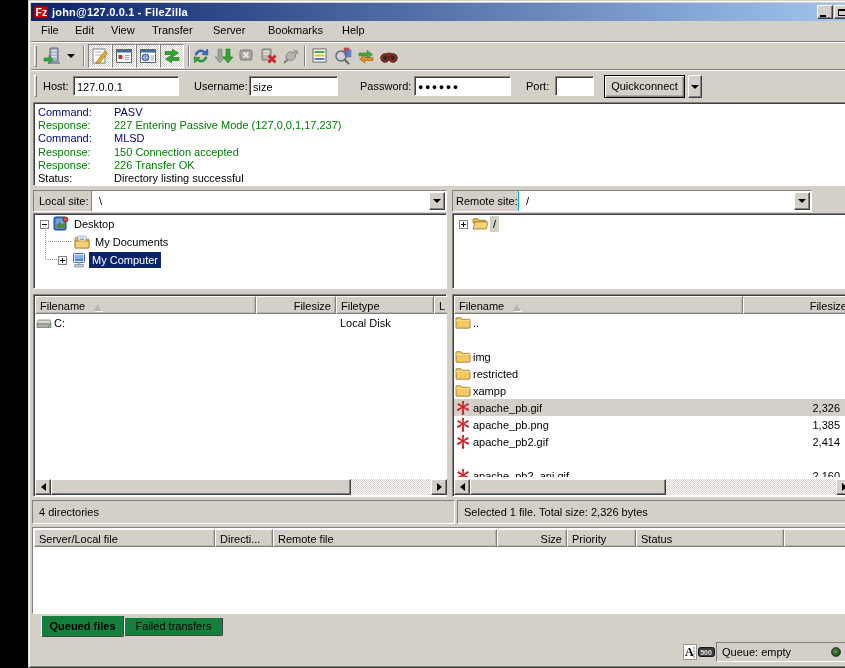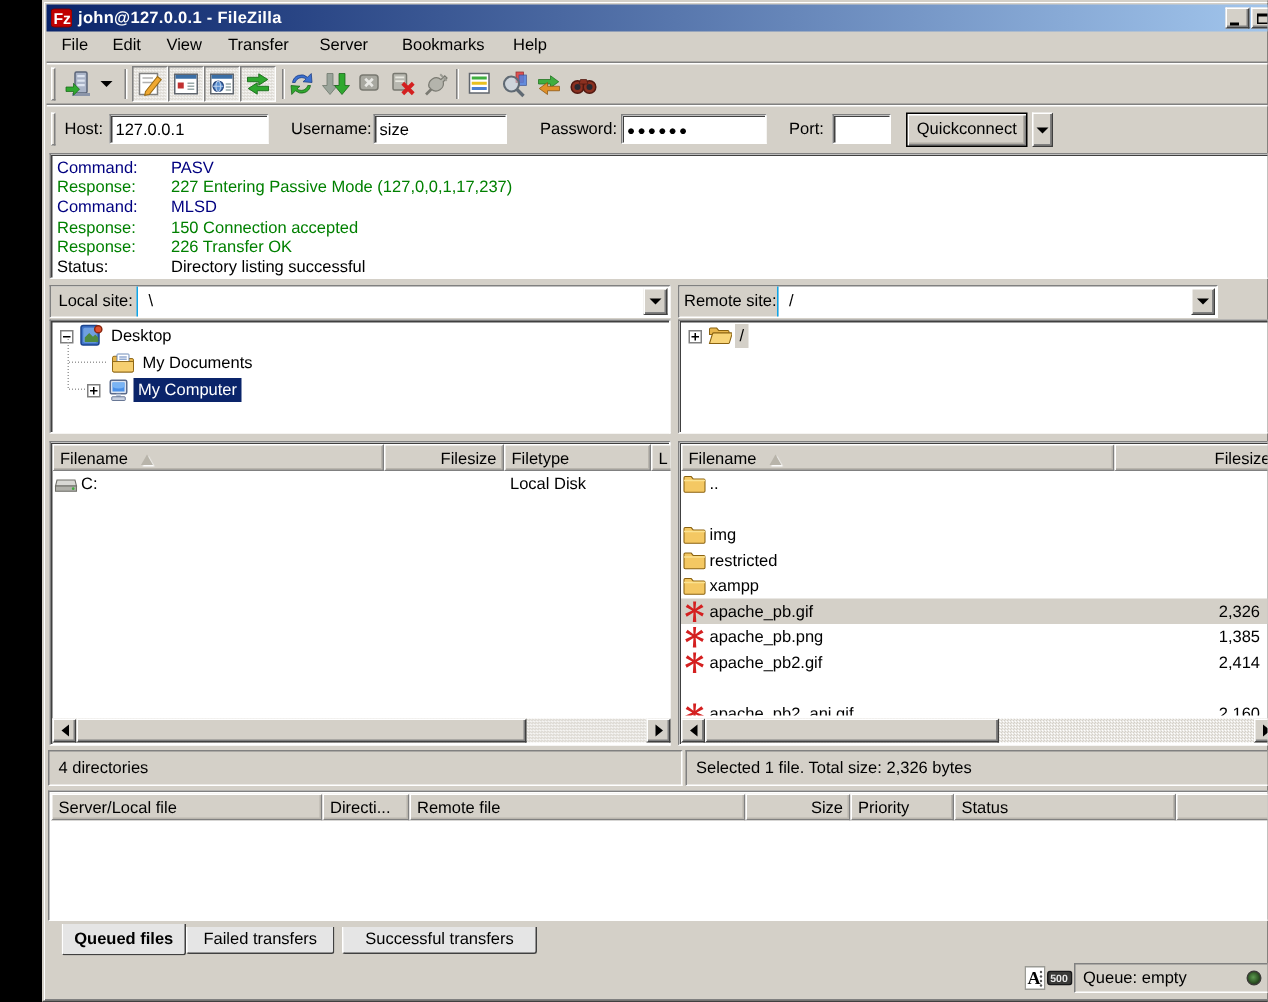--- a/index.html
+++ b/index.html
@@ -83,21 +83,21 @@
   .lrow{position:absolute;height:17px;display:flex;align-items:center;white-space:nowrap;}
   .lrow .ficon{width:16px;height:16px;flex:none;margin-left:1px;margin-right:2px;}
   .lrow .ficon svg{width:16px;height:16px;display:block;}
   .lrow.selected{background:#d4d0c8;}
   .fsize-col{position:absolute;text-align:center;}
   
   .statbar{position:absolute;height:24px;background:#d4d0c8;border:1px solid #808080;border-color:#808080 #fff #fff #808080;line-height:22px;padding-left:6px;}
   
   #queuebox{left:3px;top:526px;width:837px;height:87px;background:#fff;border:1px solid;border-color:#808080 #fff #fff #808080;}
   
-  .tab{position:absolute;background:#e5e5e5;border:1px solid;border-color:#d4d0c8 #404040 #404040 #fff;border-top:none;text-align:center;border-bottom-left-radius:2px;border-bottom-right-radius:2px;}
+  .tab{position:absolute;background:#15803d;border:1px solid;border-color:#d4d0c8 #404040 #404040 #fff;border-top:none;text-align:center;border-bottom-left-radius:2px;border-bottom-right-radius:2px;}
   .tab.active{font-weight:bold;}
   
   #statusbar{left:2px;right:2px;bottom:3px;height:24px;}
   .led{position:absolute;width:10px;height:10px;border-radius:50%;}
   .sizegrip{position:absolute;right:1px;bottom:1px;width:13px;height:13px;
     background-image:repeating-linear-gradient(135deg,transparent 0 3px,#fff 3px 4px,#808080 4px 6px);}
 </style>
 </head>
 <body>
 
@@ -513,21 +513,20 @@
       <div class="hcell" style="left:239px;width:224px;"><span>Remote file</span></div>
       <div class="hcell right" style="left:463px;width:70px;"><span>Size</span></div>
       <div class="hcell" style="left:533px;width:69px;"><span>Priority</span></div>
       <div class="hcell" style="left:602px;width:148px;"><span>Status</span></div>
       <div class="hcell" style="left:750px;width:85px;"></div>
     </div>
   </div>
 
   <div class="tab active" style="left:12px;top:615px;width:83px;height:21px;line-height:20px;">Queued files</div>
   <div class="tab" style="left:95px;top:617px;width:99px;height:18px;line-height:17px;">Failed transfers</div>
-  <div class="tab" style="left:199px;top:617px;width:130px;height:18px;line-height:17px;">Successful transfers</div>
 
   <div id="statusbar" class="abs">
     <div class="abs" style="left:652px;top:4px;width:14px;height:16px;"><svg viewBox="0 0 14 16">
           <rect x="0.5" y="0.5" width="13" height="15" fill="#fff" stroke="#9a9a94"></rect>
           <text x="2" y="12" font-family="Liberation Serif,serif" font-size="12" font-weight="bold" fill="#000">A</text>
           <circle cx="11" cy="4" r="0.8" fill="#555"></circle>
           <circle cx="11" cy="7" r="0.8" fill="#555"></circle>
           <circle cx="11" cy="10" r="0.8" fill="#555"></circle>
           <circle cx="11" cy="13" r="0.8" fill="#555"></circle>
         </svg></div>

